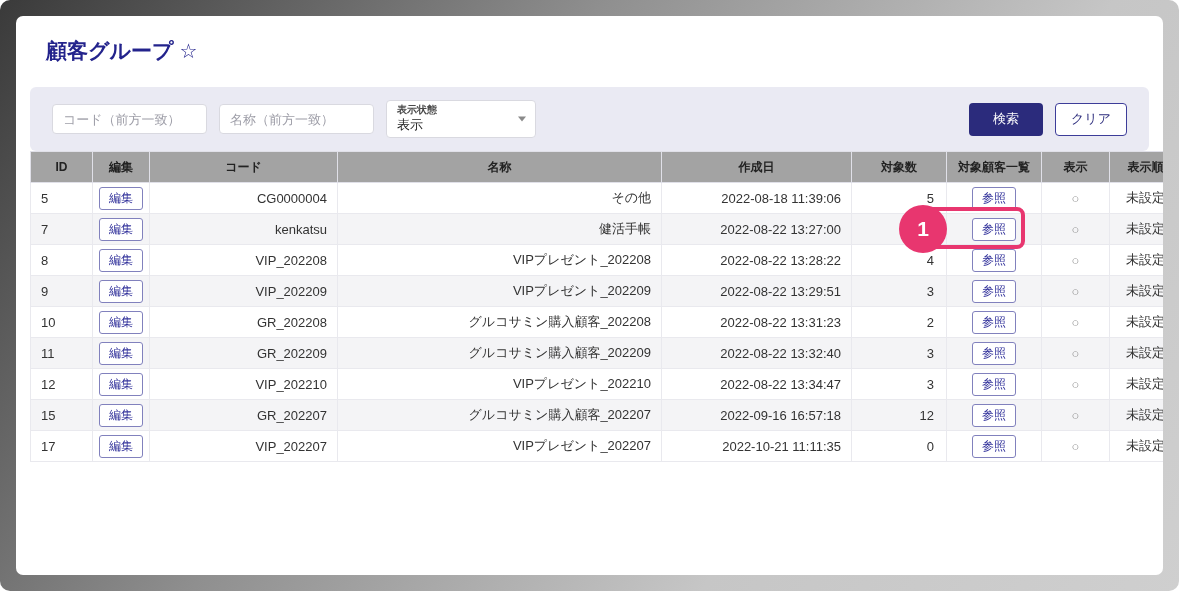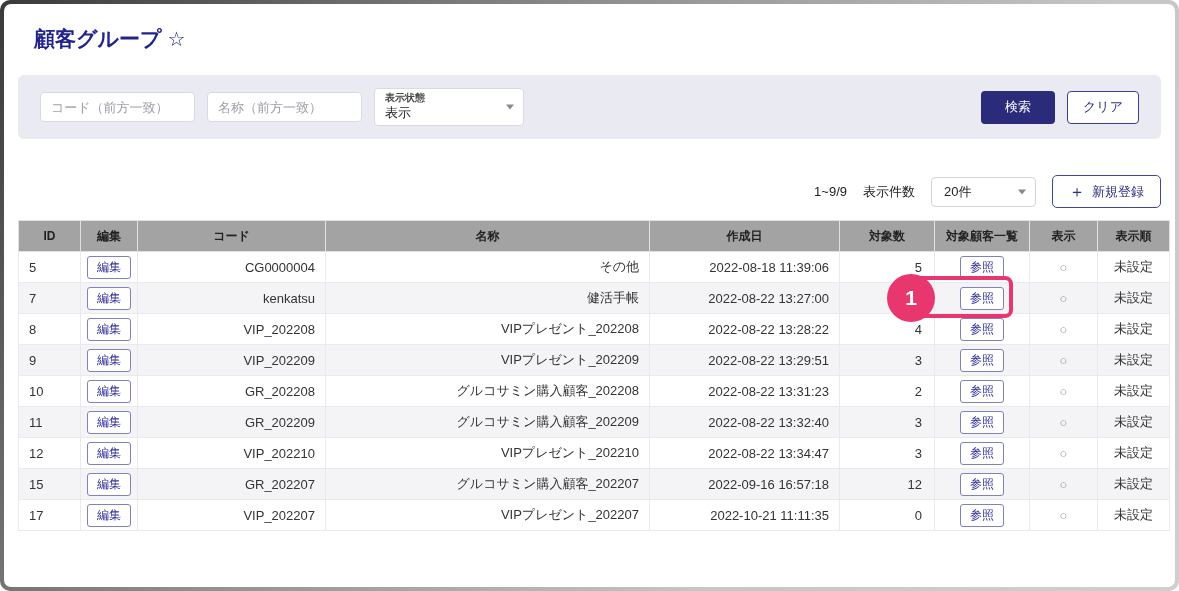--- a/index.html
+++ b/index.html
@@ -1,16 +1,16 @@
 <!DOCTYPE html>
 <html lang="ja"><head>
 <meta charset="utf-8">
 <style>
   html,body{margin:0;padding:0;background:#ffffff;font-family:"Liberation Sans","DejaVu Sans",sans-serif;}
-  .frame{width:1179px;height:591px;box-sizing:border-box;padding:4px;border-radius:10px;
+  .frame{width:1179px;height:591px;box-sizing:border-box;padding:16px;border-radius:10px;
          background:linear-gradient(125deg,#3a3a3a 0%,#8f8f8f 38%,#c6c6c6 70%,#cfcfcf 100%);}
   .page{width:100%;height:100%;background:#ffffff;border-radius:7px;box-sizing:border-box;overflow:hidden;}
 
   
   .page-title{margin:21px 0 0 30px;font-size:21px;font-weight:bold;color:#23238c;display:flex;align-items:center;gap:6px;}
   .fav-star{font-weight:normal;font-size:20px;color:#23238c;}
 
   
   .search-panel{margin:22px 14px 0;height:64px;background:#eaeaf3;border-radius:6px;
                 display:flex;align-items:center;gap:12px;padding:0 22px;box-sizing:border-box;}
@@ -74,32 +74,20 @@
       <div class="float-select">
         <span class="fs-label">表示状態</span>
         <span class="fs-value">表示</span>
         <span class="caret"></span>
       </div>
       <div class="panel-spacer"></div>
       <button class="btn-primary">検索</button>
       <button class="btn-outline">クリア</button>
     </div>
 
-    <div class="list-controls">
-      <span class="range-text">1~9/9</span>
-      <span class="per-page-label">表示件数</span>
-      <div class="per-page-select">
-        <span>20件</span>
-        <span class="caret"></span>
-      </div>
-      <button class="btn-add">
-        <span class="plus-glyph">＋</span>
-        <span>新規登録</span>
-      </button>
-    </div>
 
     <table class="grid">
       <colgroup>
         <col style="width:62px">
           <col style="width:57px">
           <col style="width:188px">
           <col style="width:324px">
         <col style="width:190px">
           <col style="width:95px">
           <col style="width:95px">

